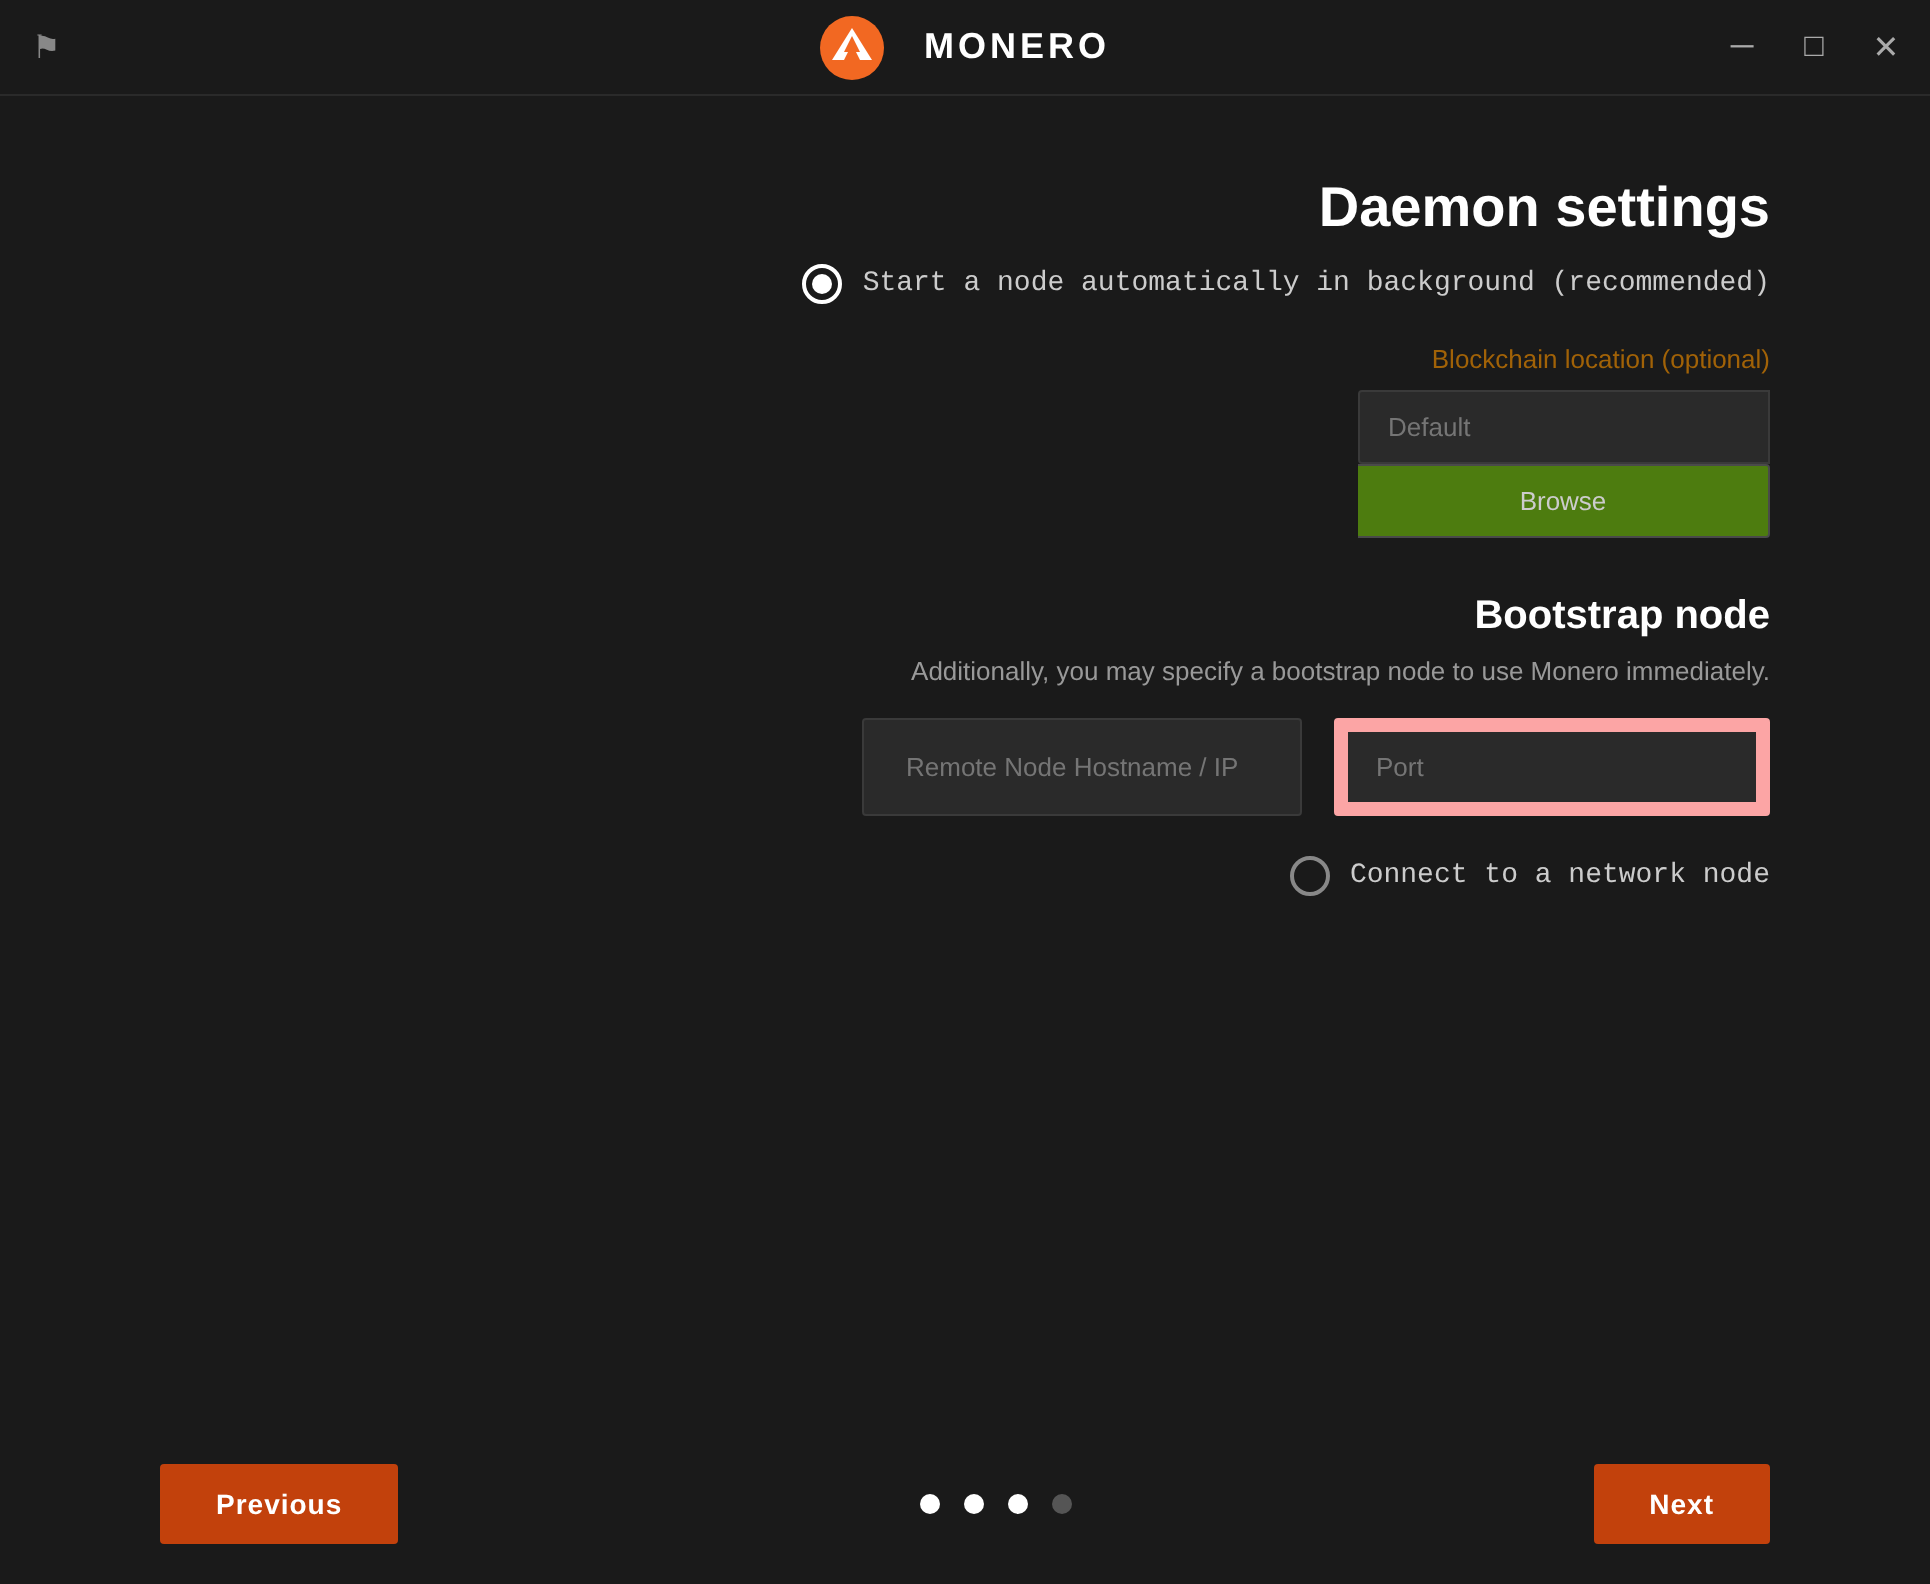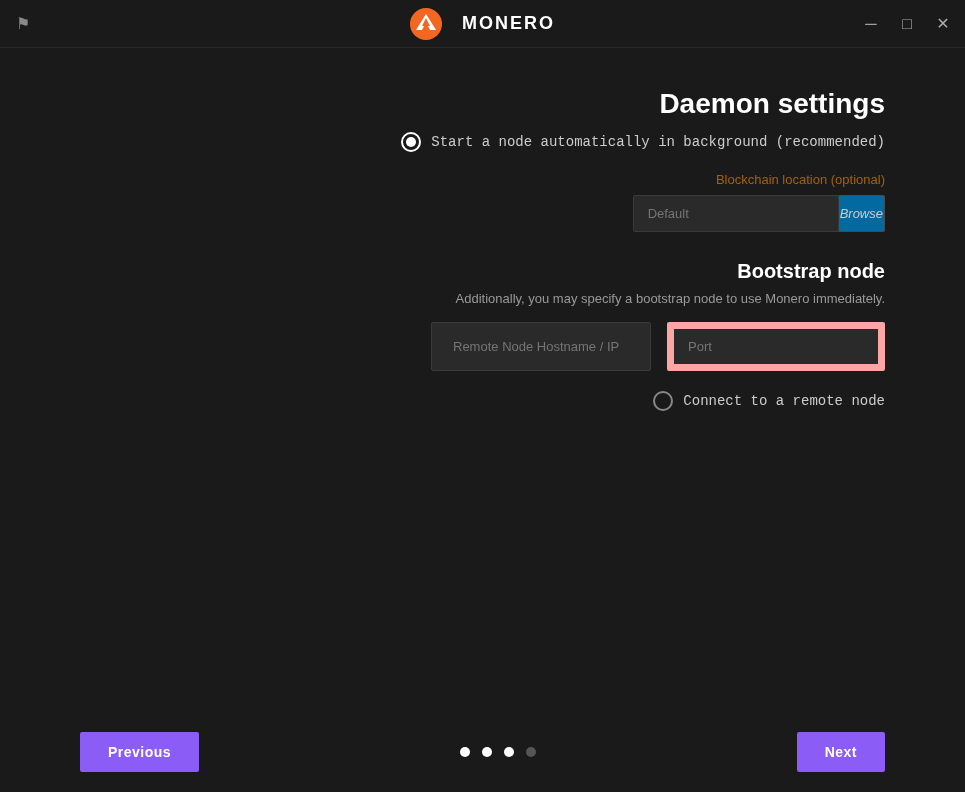--- a/index.html
+++ b/index.html
@@ -140,44 +140,44 @@
     .section-label {
       color: #a16207;
       font-size: 13px;
       margin-bottom: 8px;
     }
 
     .input-row {
       display: flex;
       gap: 0;
       margin-bottom: 28px;
+      flex-direction: column;
     }
 
     .text-input {
       flex: 1;
       background: #2a2a2a;
       border: 1px solid #3a3a3a;
       color: #888;
       padding: 10px 14px;
       font-size: 13px;
       outline: none;
       border-radius: 2px 0 0 2px;
     }
 
     .browse-btn {
-      background: #0369a1;
+      background: #4d7c0f;
       border: 1px solid #4a4a4a;
       border-left: none;
       color: #ccc;
       padding: 10px 1px;
       font-size: 13px;
       cursor: pointer;
       border-radius: 0 2px 2px 0;
       white-space: nowrap;
-      font-style: italic;
     }
 
     
     .section-title {
       color: #fff;
       font-size: 20px;
       font-weight: bold;
       margin-bottom: 8px;
     }
 
@@ -218,21 +218,21 @@
     
     .footer {
       display: flex;
       align-items: center;
       justify-content: space-between;
       padding: 20px 80px;
       flex-shrink: 0;
     }
 
     .nav-btn {
-      background: #8b5cf6;
+      background: #c2410c;
       color: #fff;
       border: none;
       padding: 12px 28px;
       font-size: 14px;
       font-weight: bold;
       cursor: pointer;
       border-radius: 2px;
       letter-spacing: 0.5px;
     }
 
@@ -291,21 +291,21 @@
   <h2 class="section-title">Bootstrap node</h2>
   <div class="section-desc">Additionally, you may specify a bootstrap node to use Monero immediately.</div>
 
   <div class="hostname-port-row">
     <input class="hostname-input" type="text" placeholder="Remote Node Hostname / IP" style="">
     <input class="port-input" type="text" placeholder="Port" style="">
   </div>
 
   <div class="radio-option">
     <div class="radio-circle"></div>
-    <span class="radio-label">Connect to a remote node</span>
+    <span class="radio-label">Connect to a network node</span>
   </div>
 
 </div>
 
 <div class="footer">
   <button class="nav-btn">Previous</button>
 
   <div class="pagination-dots">
     <div class="dot active"></div>
     <div class="dot active"></div>

